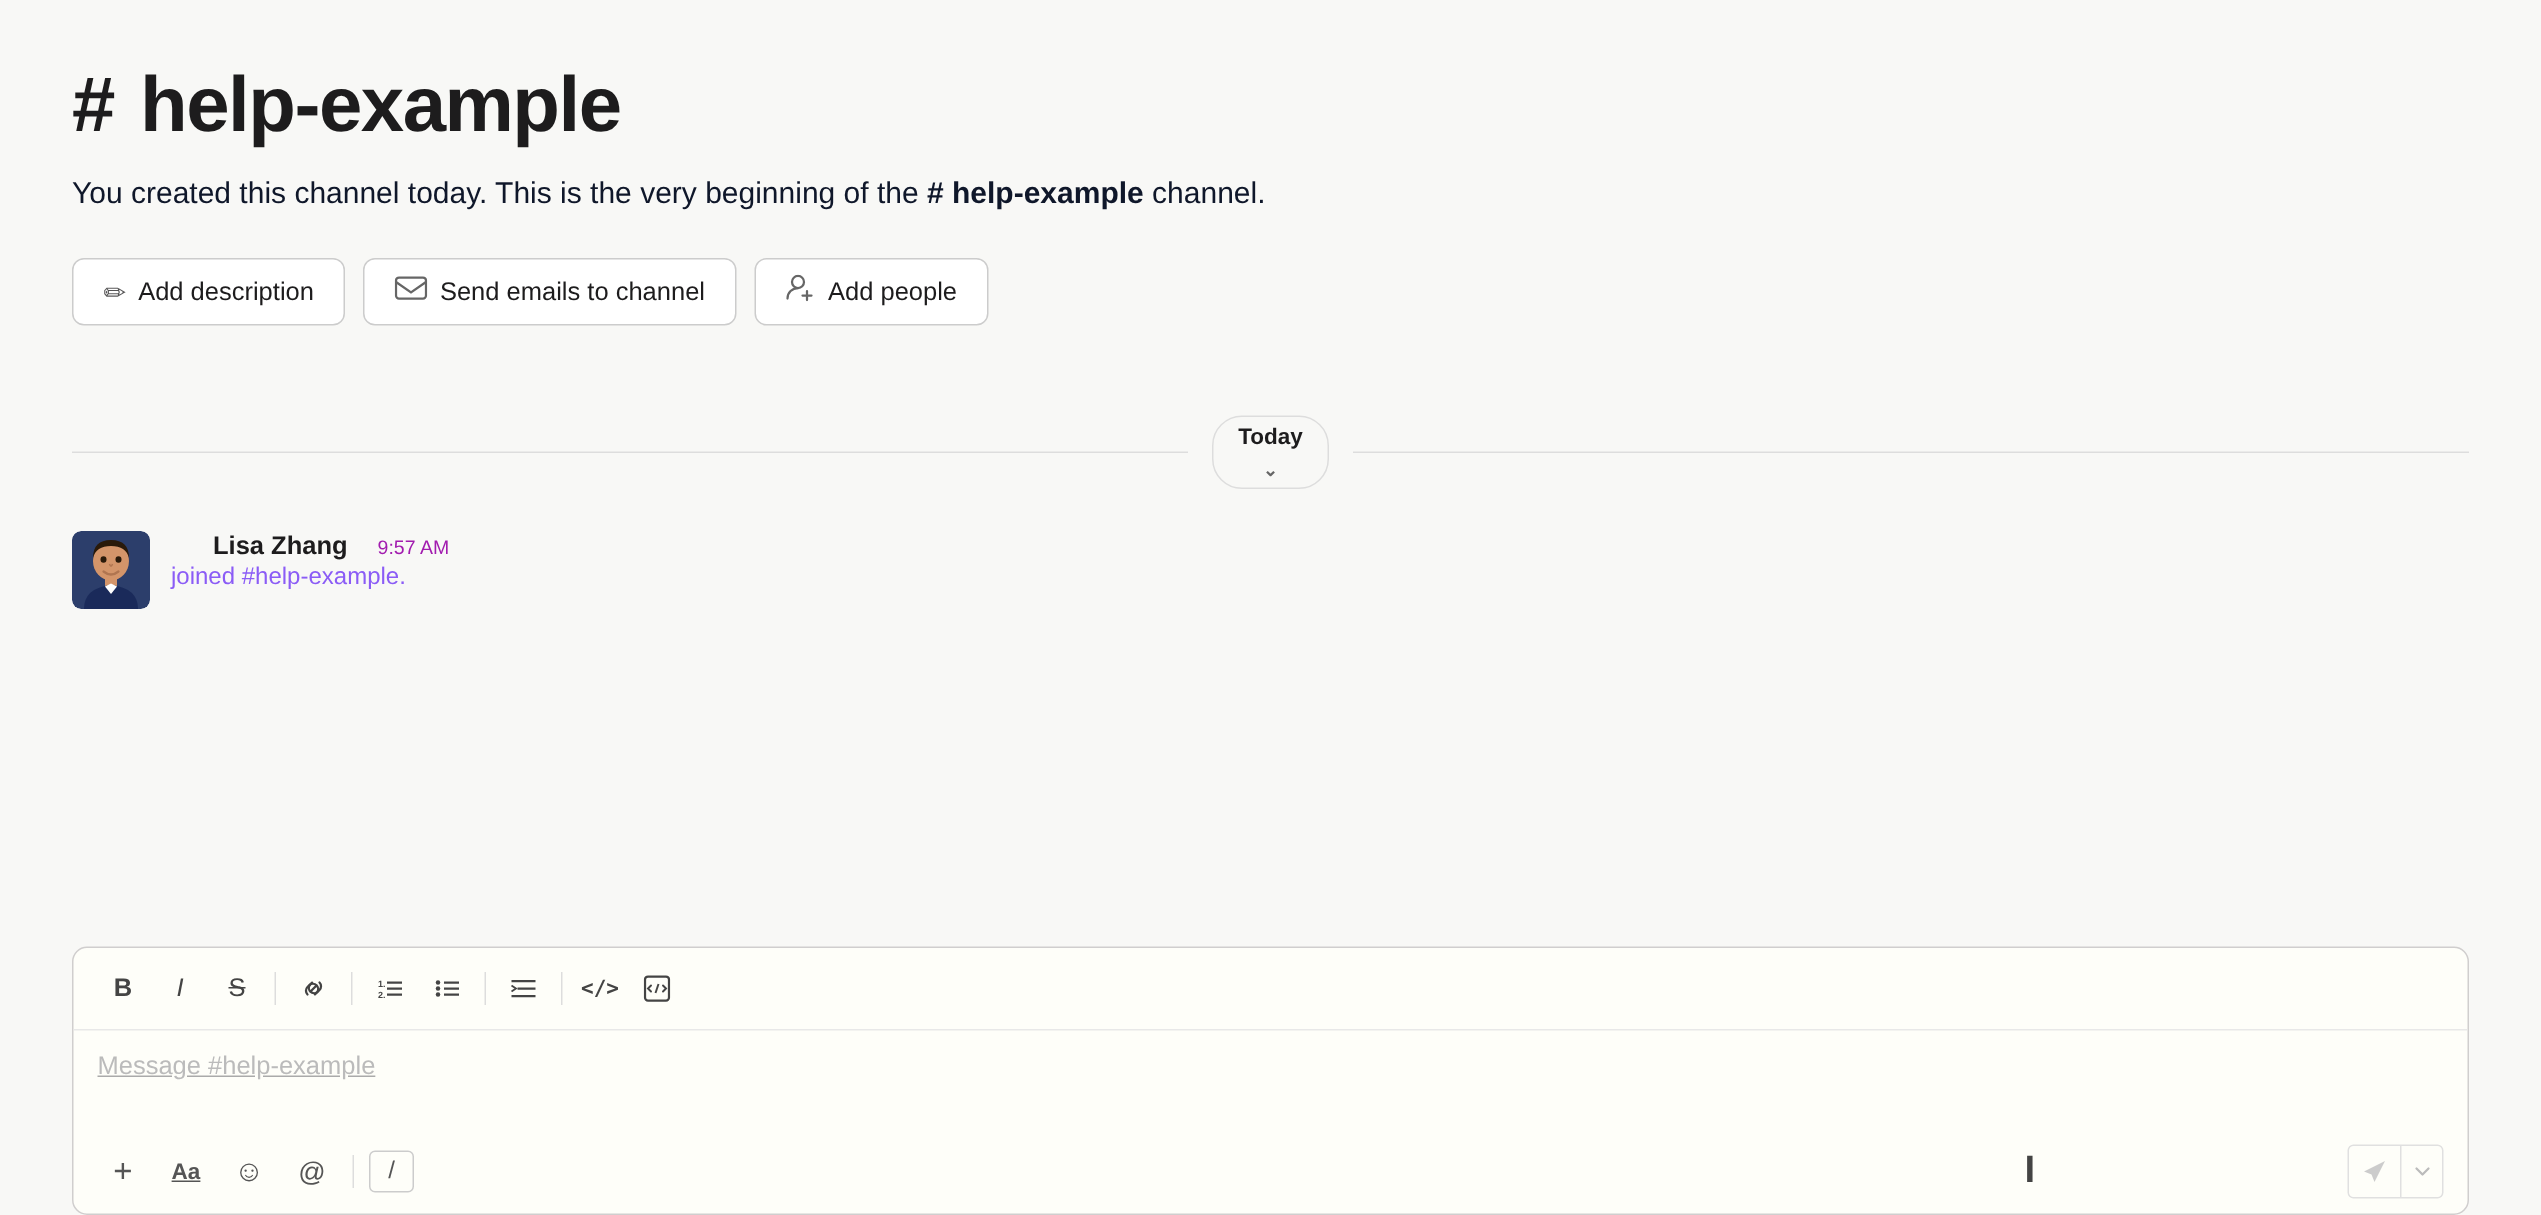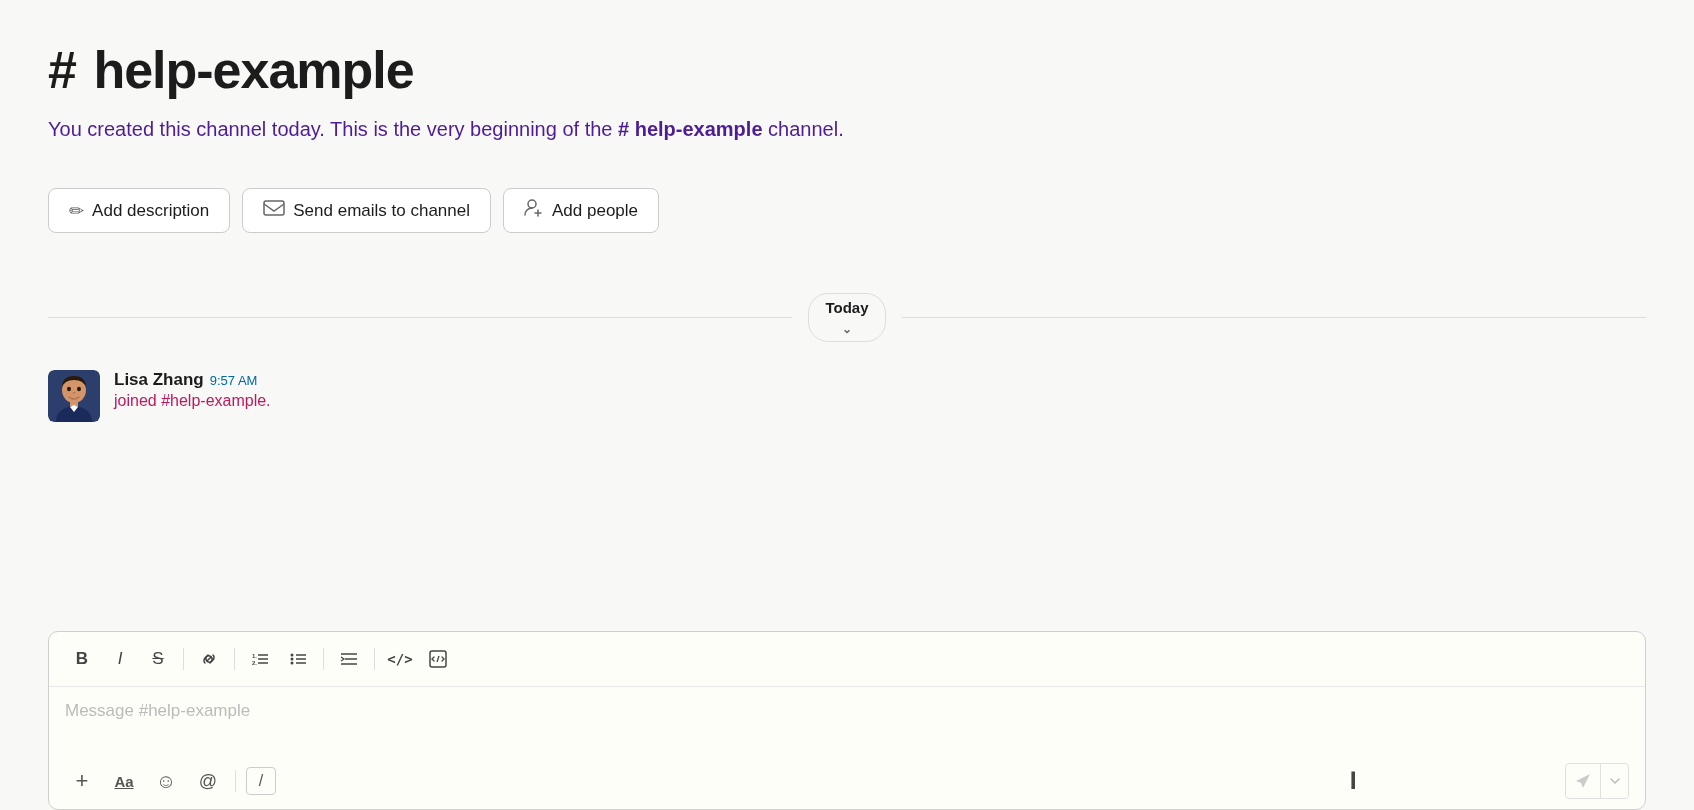--- a/index.html
+++ b/index.html
@@ -24,22 +24,22 @@
       font-weight: 900;
       display: flex;
       align-items: center;
       gap: 4px;
       margin-bottom: 14px;
       letter-spacing: -1px;
     }
 
     .channel-subtitle {
       font-size: 20px;
-      color: #4c1d95;
-      margin-bottom: 32px;
+      color: #0f172a;
+      margin-bottom: 16px;
       line-height: 1.5;
     }
 
     .channel-subtitle strong {
       font-weight: 800;
     }
 
     .action-buttons {
       display: flex;
       gap: 12px;
@@ -121,38 +121,39 @@
     }
 
     .message-content {
       display: flex;
       flex-direction: column;
     }
 
     .message-meta {
       display: flex;
       align-items: baseline;
-      gap: 6px;
+      gap: 20px;
       margin-bottom: 2px;
+      margin-left: 28px;
     }
 
     .message-author {
       font-size: 17px;
       font-weight: 700;
       color: #1d1c1d;
     }
 
     .message-time {
       font-size: 13px;
-      color: #0369a1;
+      color: #a21caf;
     }
 
     .message-text {
       font-size: 16px;
-      color: #be185d;
+      color: #8b5cf6;
     }
 
     
     .message-input-container {
       border: 1.5px solid #d0cece;
       border-radius: 10px;
       background: #fff;
       margin-top: auto;
       margin-bottom: 0;
       overflow: hidden;
@@ -191,20 +192,21 @@
 
     .toolbar-btn.italic { font-style: italic; font-weight: 400; }
     .toolbar-btn.strike { text-decoration: line-through; font-weight: 400; }
 
     .message-input-area {
       padding: 14px 16px 10px 16px;
       min-height: 70px;
       font-size: 17px;
       color: #aaa;
       cursor: text;
+      text-decoration: underline;
     }
 
     .message-input-bottom {
       display: flex;
       align-items: center;
       padding: 6px 16px 10px 16px;
       gap: 8px;
     }
 
     .bottom-btn {

